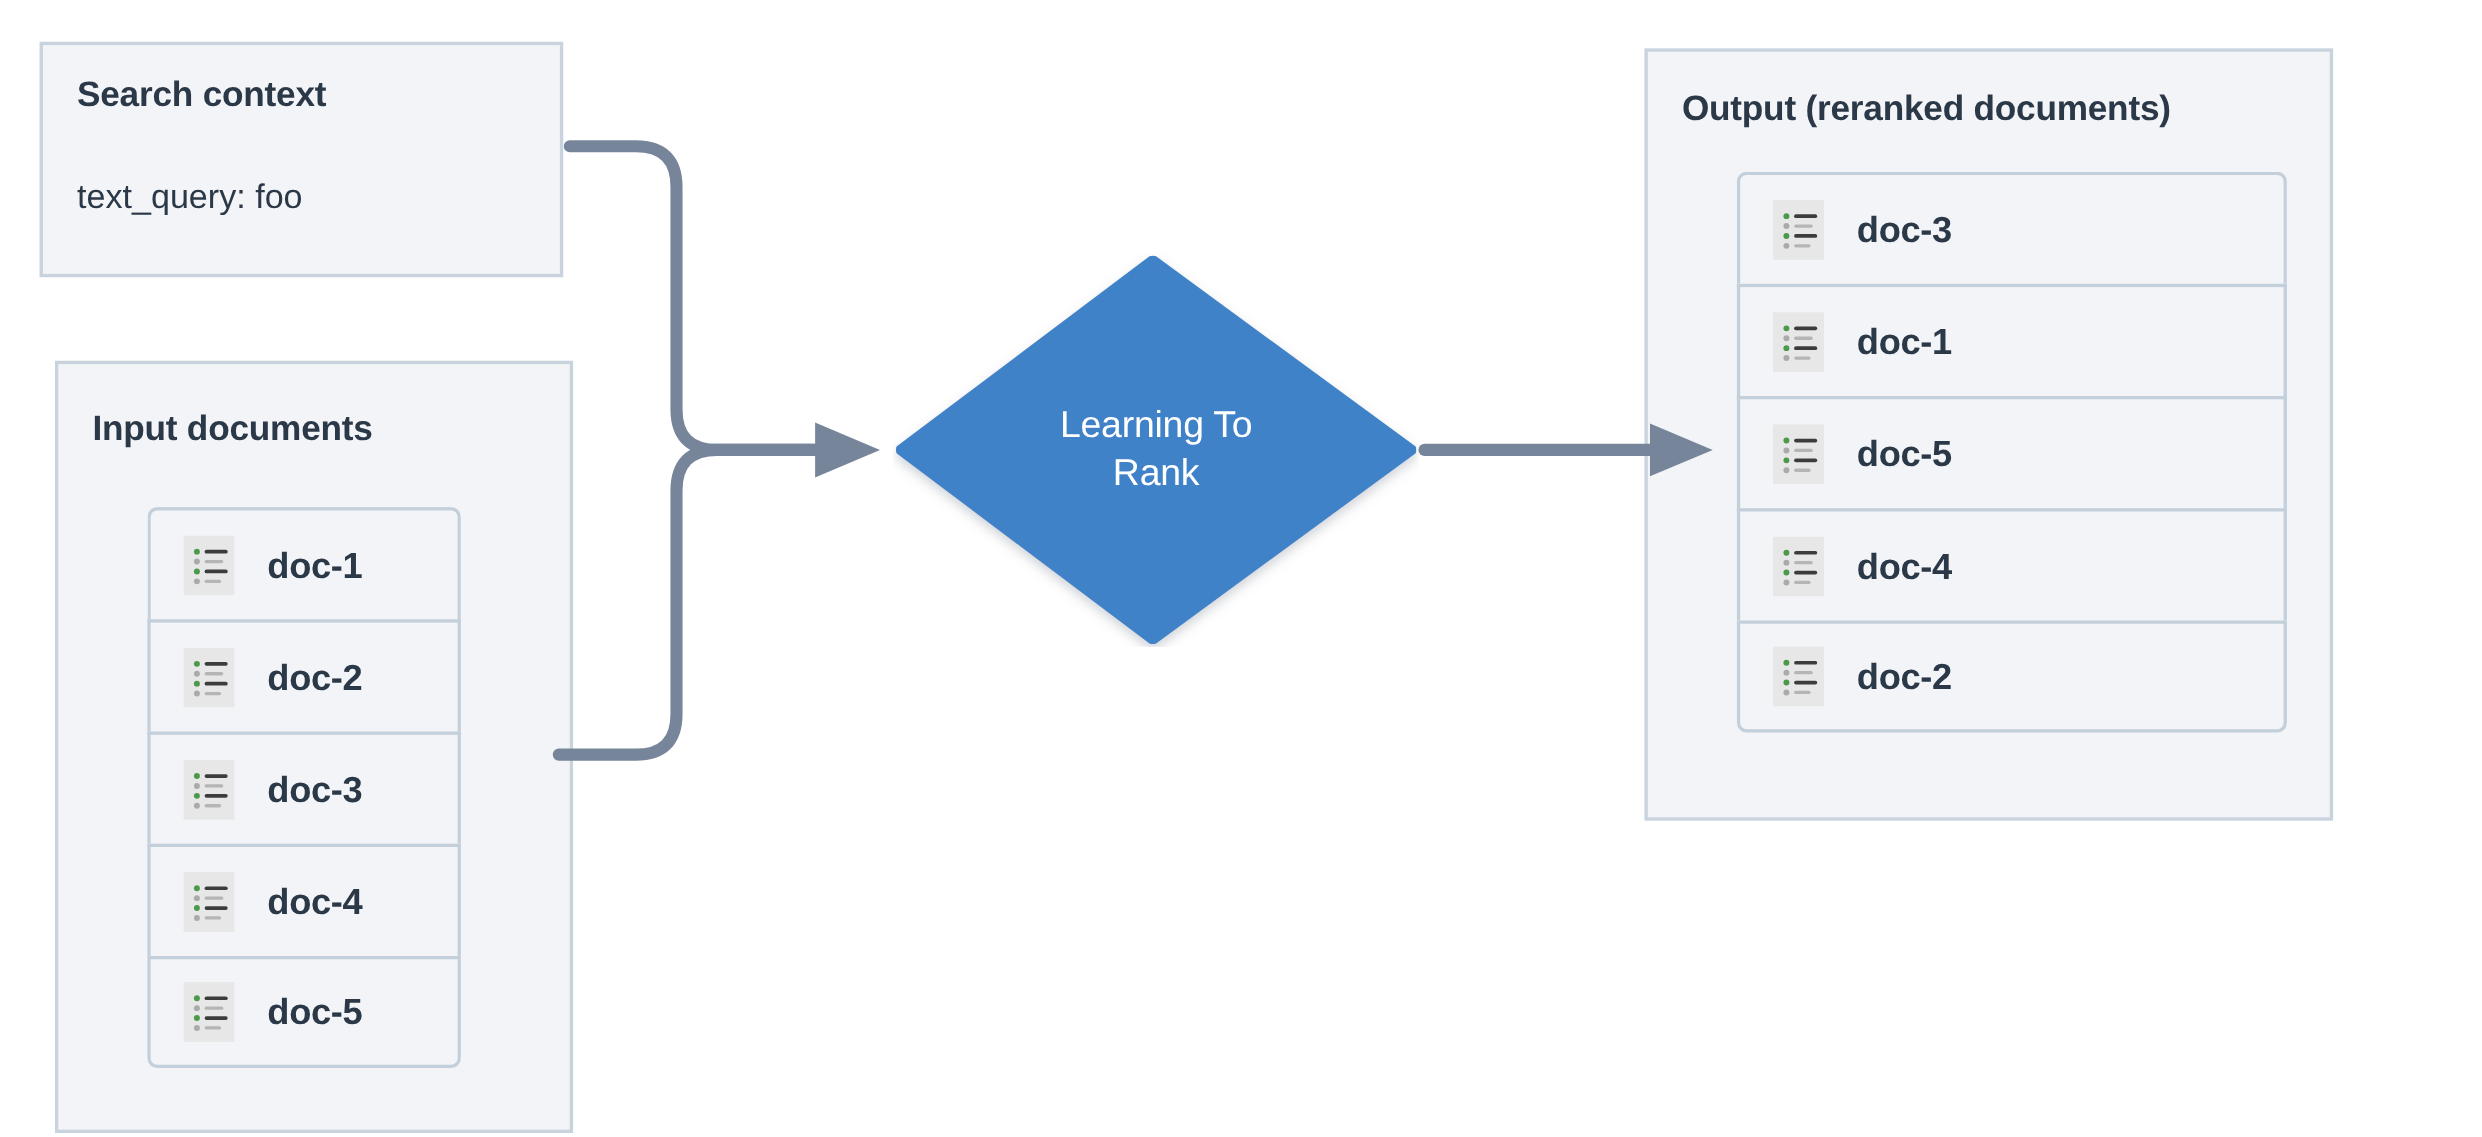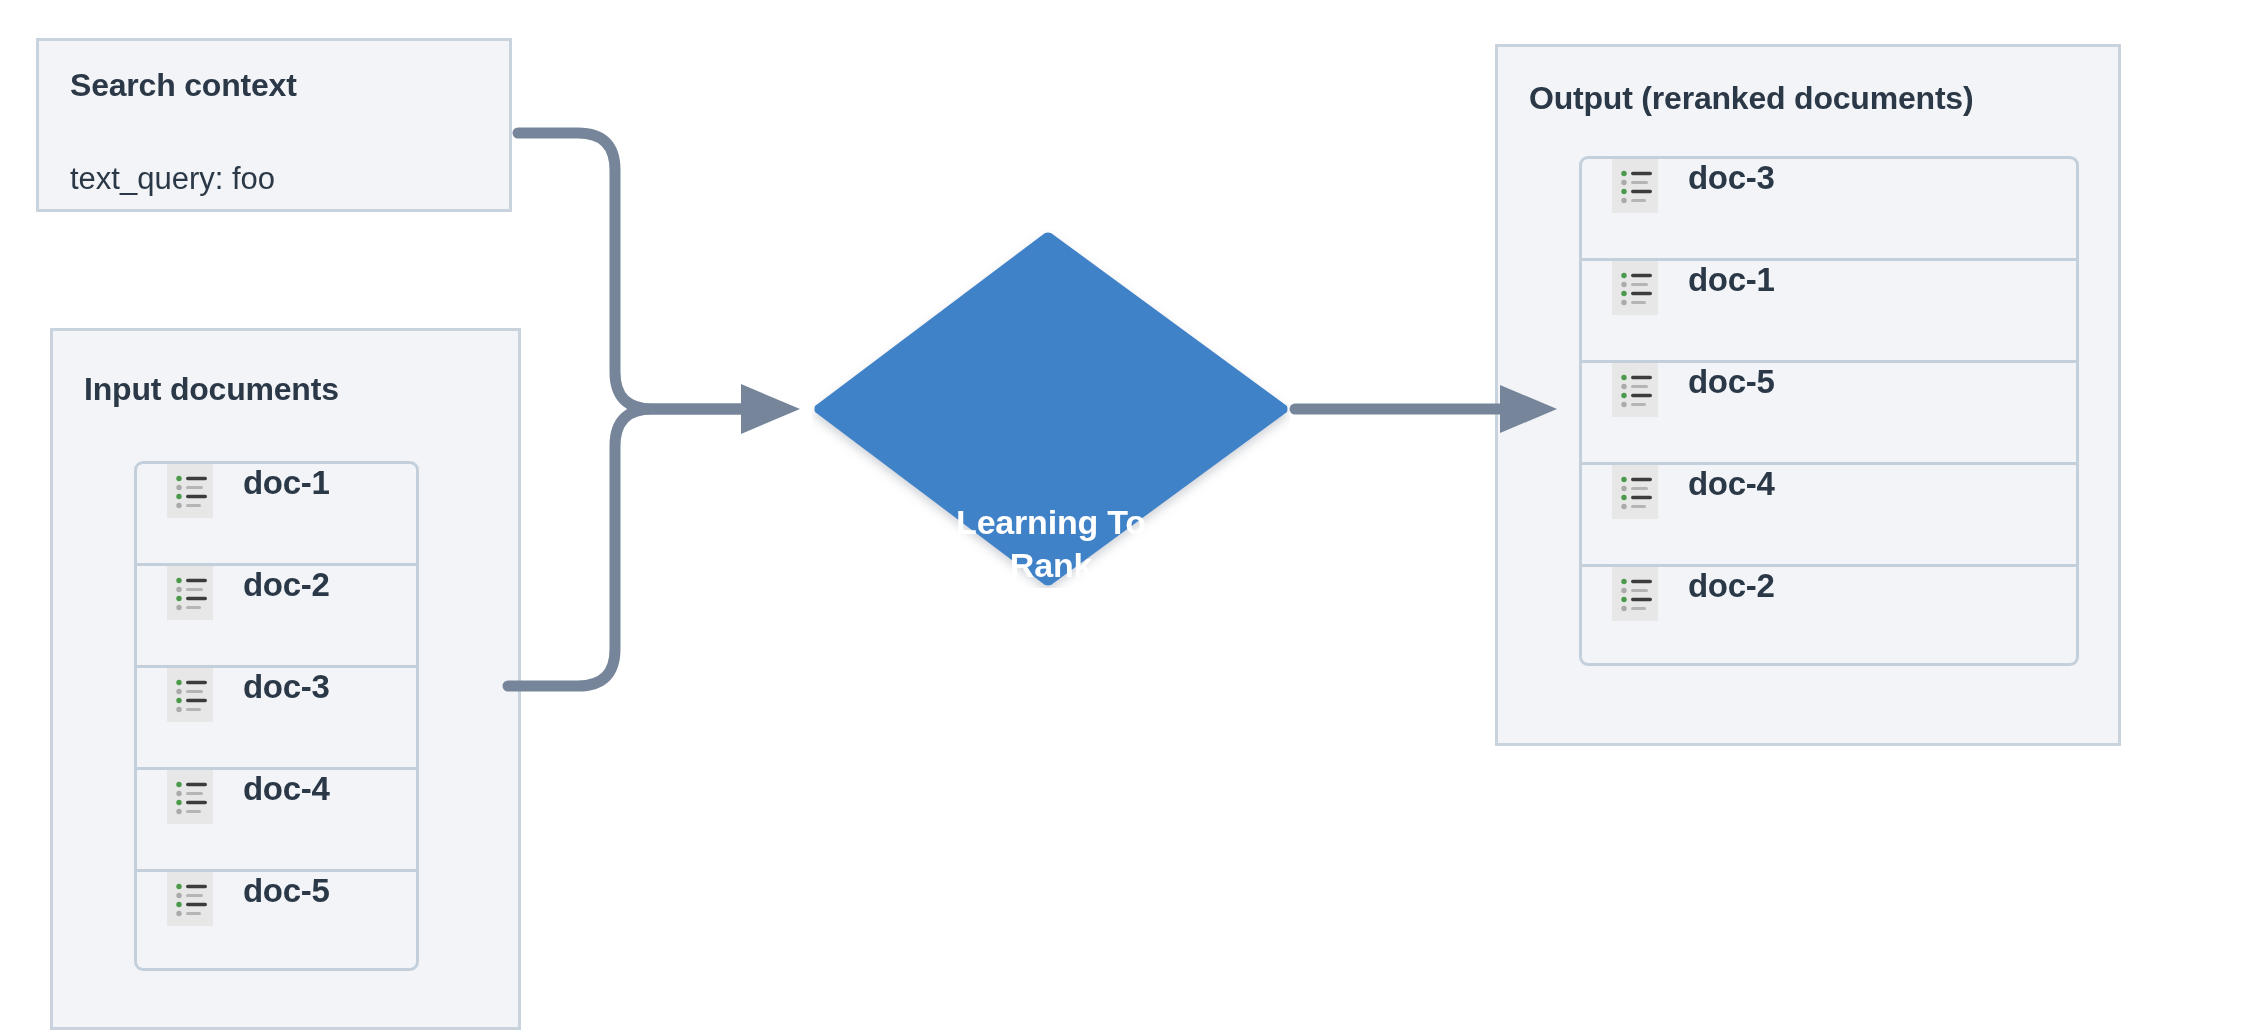--- a/index.html
+++ b/index.html
@@ -36,21 +36,21 @@
     color: #2b3847;
     font-weight: normal;
     margin-top: 33px;
   }
 
   
   #search-context-box {
     left: 36px;
     top: 38px;
     width: 476px;
-    height: 174px;
+    height: 214px;
   }
   #search-context-box .panel-title {
     position: absolute;
     left: 31px;
     top: 26px;
     font-size: 32px;
   }
   #search-context-box .panel-sub {
     position: absolute;
     left: 31px;
@@ -99,21 +99,21 @@
   }
   #output-doc-list {
     left: 81px;
     top: 109px;
     width: 500px;
   }
   .doc-item {
     position: relative;
     box-sizing: border-box;
     display: flex;
-    align-items: flex-start;
+    align-items: center;
     height: 102px;
     background: #f2f4f7;
     border: 3px solid #c3d0dc;
     border-bottom-width: 0;
     padding-left: 30px;
   }
   .doc-item:first-child {
     border-top-left-radius: 9px;
     border-top-right-radius: 9px;
   }
@@ -147,25 +147,25 @@
     width: 478px;
     height: 358px;
   }
   #ltr-diamond .diamond-label {
     position: absolute;
     left: 0;
     top: 0;
     width: 478px;
     height: 358px;
     display: flex;
-    align-items: flex-end;
+    align-items: center;
     justify-content: center;
     text-align: center;
     color: #ffffff;
-    font-weight: bold;
+    font-weight: normal;
     font-size: 34px;
     line-height: 1.28;
     letter-spacing: -0.2px;
     pointer-events: none;
   }
 
   
   #connectors {
     position: absolute;
     left: 0;

